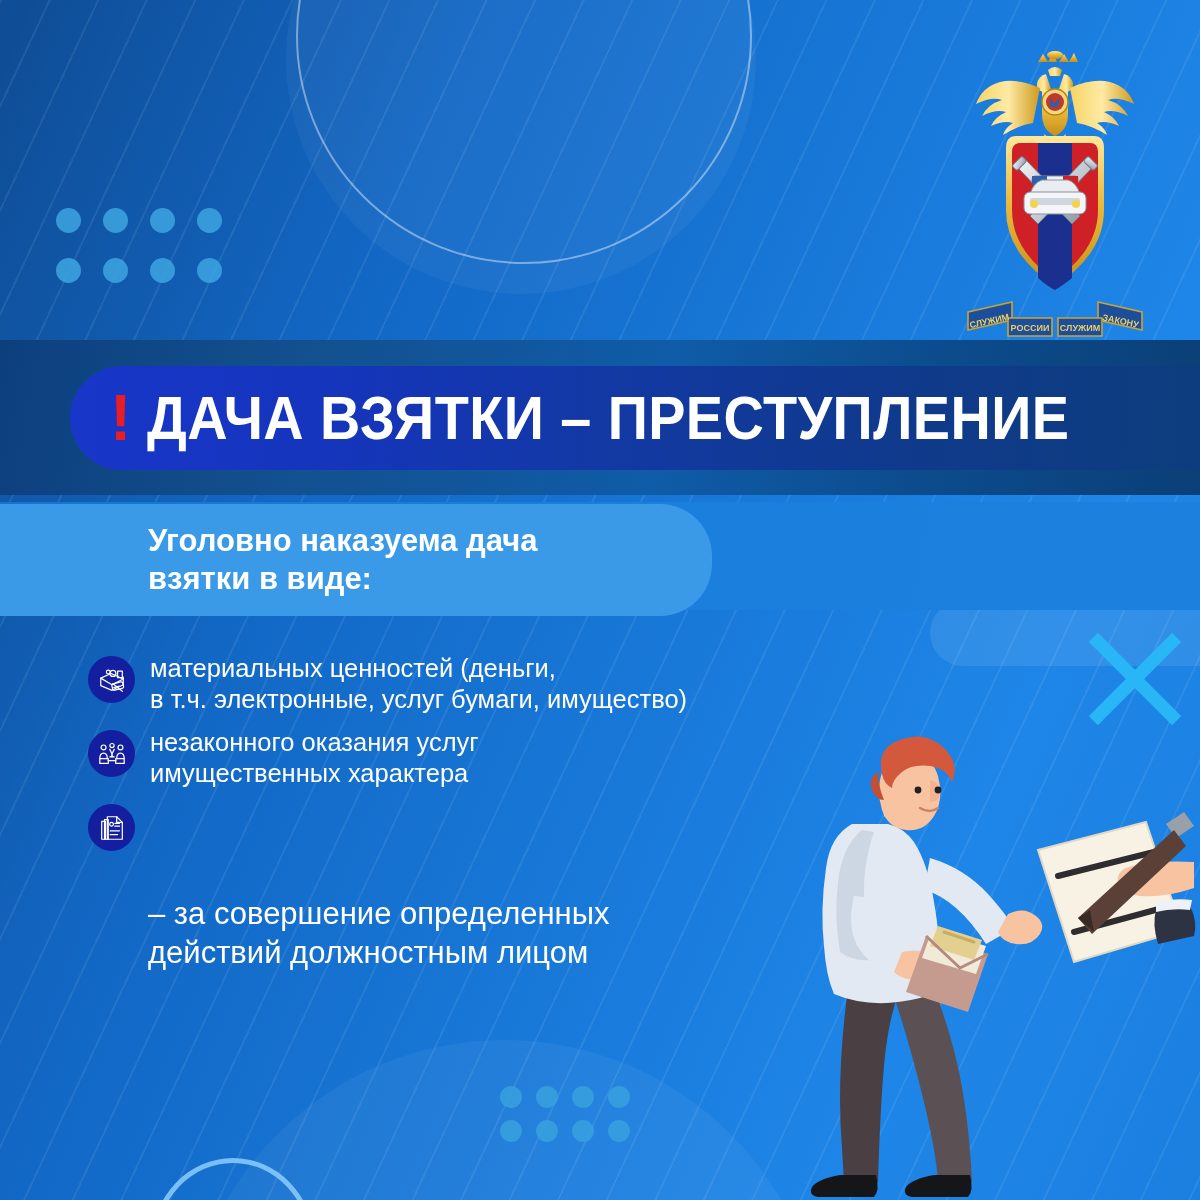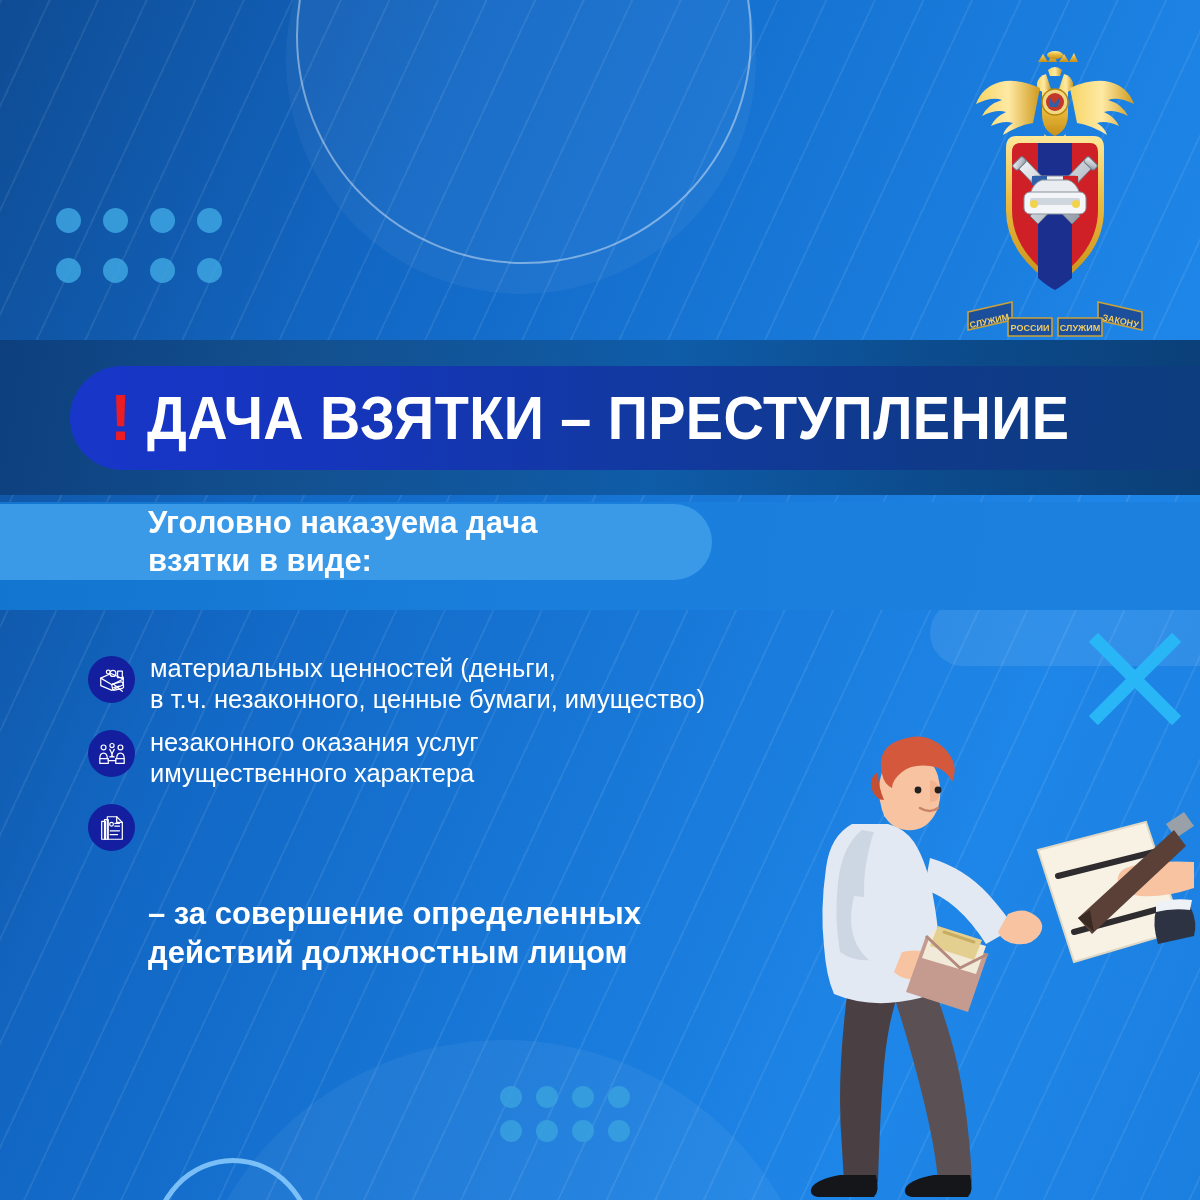--- a/index.html
+++ b/index.html
@@ -83,21 +83,21 @@
     color:#ffffff;font-size:62px;font-weight:bold;letter-spacing:0.5px;
     line-height:1;white-space:nowrap;transform:scaleX(0.90);transform-origin:left center;
   }
 
   
   .sub-strip{
     position:absolute;left:0;top:502px;width:1200px;height:108px;
     background:linear-gradient(100deg,#1275cf 0%,#1a7fdc 45%,#1b80de 100%);
   }
   .sub-band{
-    position:absolute;left:0;top:504px;width:712px;height:76px;
+    position:absolute;left:0;top:504px;width:712px;height:112px;
     background:#3b9ae8;border-radius:0 52px 52px 0;
     display:flex;align-items:center;box-sizing:border-box;padding-left:148px;
   }
   .sub-text{
     color:#ffffff;font-size:31px;font-weight:bold;line-height:1.22;
     white-space:pre-line;
   }
 
   
   .list{position:absolute;left:88px;top:652px;width:880px;}
@@ -108,21 +108,21 @@
     margin-right:15px;margin-top:4px;
   }
   .item-text{
     color:#ffffff;font-size:25.5px;font-weight:500;line-height:1.20;
     white-space:pre-line;padding-top:1px;
   }
 
   
   .closing{
     position:absolute;left:148px;top:895px;width:760px;
-    color:#ffffff;font-size:31px;font-weight:bold;line-height:1.25;
+    color:#ffffff;font-size:31px;font-weight:normal;line-height:1.25;
     white-space:pre-line;
   }
 
   
   .illus{position:absolute;left:780px;top:720px;width:420px;height:480px;}
 </style>
 </head>
 <body>
 
 <div id="poster">
@@ -269,39 +269,39 @@
           <circle cx="12" cy="7.5" r="2"></circle>
           <path d="M22 6.5 h5 v7 h-5 z"></path>
           <path d="M4 14 l11 -5 l13 6 l-12 6 z"></path>
           <path d="M4 14 v8 l12 5 l12 -6 v-8"></path>
           <path d="M17 20 l10 8"></path>
           <rect x="16" y="19" width="12" height="7" rx="1.8" transform="rotate(-14 22 22)"></rect>
           <path d="M17.5 23 h6" transform="rotate(-14 22 22)"></path>
         </svg>
       </span>
       <span class="item-text">материальных ценностей (деньги,
-в т.ч. незаконного, ценные бумаги, имущество)</span>
+в т.ч. электронные, услуг бумаги, имущество)</span>
     </div>
 
     <div class="item">
       <span class="ic">
         <svg viewBox="0 0 32 32" width="30" height="30" fill="none" stroke="#ffffff" stroke-width="1.3" stroke-linecap="round" stroke-linejoin="round">
           <circle cx="7" cy="9" r="2.6"></circle>
           <circle cx="25" cy="9" r="2.6"></circle>
           <circle cx="16" cy="7" r="2.2"></circle>
           <path d="M13.6 11 q2.4 4 2.4 6 q0 2 -2.4 2 h4.8 q-2.4 0 -2.4 -2 q0 -2 2.4 -6"></path>
           <path d="M3 21 q0 -6 4 -6 q4 0 4 6"></path>
           <path d="M21 21 q0 -6 4 -6 q4 0 4 6"></path>
           <path d="M3 21 h9 v5 h-9 z"></path>
           <path d="M20 21 h9 v5 h-9 z"></path>
           <path d="M12 23 h8"></path>
         </svg>
       </span>
       <span class="item-text">незаконного оказания услуг
-имущественного характера</span>
+имущественных характера</span>
     </div>
 
     <div class="item">
       <span class="ic">
         <svg viewBox="0 0 32 32" width="30" height="30" fill="none" stroke="#ffffff" stroke-width="1.3" stroke-linecap="round" stroke-linejoin="round">
           <path d="M5 9 h4 v19 h-4 z"></path>
           <path d="M8 7 h4 v21 h-4 z"></path>
           <path d="M11 4 h10 l6 6 v18 h-16 z"></path>
           <path d="M21 4 v6 h6"></path>
           <circle cx="15.5" cy="12" r="2"></circle>

